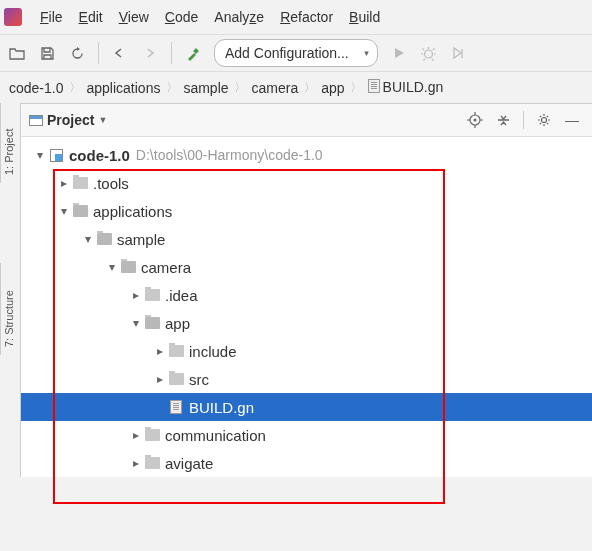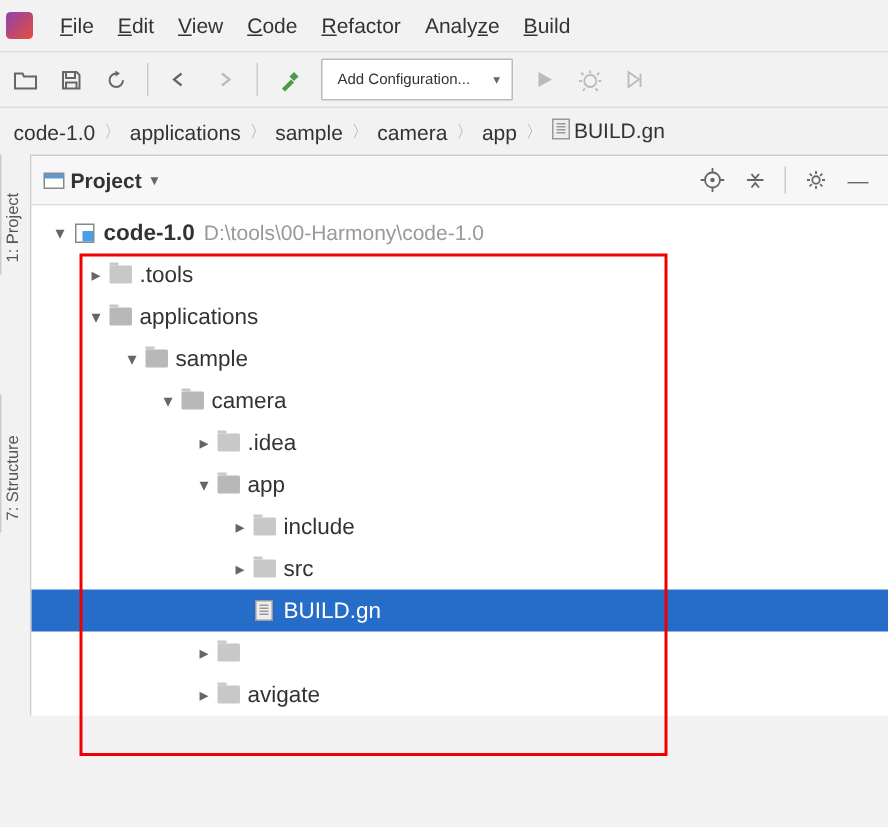--- a/index.html
+++ b/index.html
@@ -9,21 +9,21 @@
     .menu-bar { display: flex; align-items: center; height: 34px; background: #f2f2f2; padding: 0 4px; }
     .app-icon { width: 18px; height: 18px; background: linear-gradient(135deg, #8e44ad, #e74c3c); border-radius: 3px; margin-right: 10px; }
     .menu-item { padding: 4px 8px; cursor: pointer; font-size: 14px; }
     .menu-item u { text-decoration: underline; }
     
     
     .toolbar { display: flex; align-items: center; height: 38px; background: #f2f2f2; border-top: 1px solid #ddd; border-bottom: 1px solid #ddd; padding: 0 2px; }
     .tool-btn { width: 28px; height: 28px; display: flex; align-items: center; justify-content: center; cursor: pointer; color: #666; margin: 0 1px; }
     .tool-sep { width: 1px; height: 22px; background: #ccc; margin: 0 6px; }
     .hammer { color: #3a8a3a; }
-    .config-btn { border: 1px solid #bbb; border-radius: 1px; padding: 4px 28px 4px 10px; background: #fff; font-size: 10px; margin: 0 6px; cursor: pointer; height: 28px; display: flex; align-items: center; position: relative; }
+    .config-btn { border: 1px solid #bbb; border-radius: 11px; padding: 4px 28px 4px 10px; background: #fff; font-size: 14px; margin: 0 6px; cursor: pointer; height: 28px; display: flex; align-items: center; position: relative; }
     .config-btn::after { content: '▾'; position: absolute; right: 8px; color: #666; font-size: 9px; }
     .play-btn { color: #bbb; }
     
     
     .breadcrumb { display: flex; align-items: center; height: 31px; background: #f2f2f2; padding: 0 6px; font-size: 14px; }
     .crumb { padding: 0 3px; cursor: pointer; }
     .crumb-sep { color: #aaa; padding: 0 3px; font-size: 11px; }
     .crumb-icon { display: inline-block; vertical-align: middle; margin-right: 3px; }
     
     
@@ -69,22 +69,22 @@
   </style>
 </head>
 <body>
 
 <div class="menu-bar">
   <div class="app-icon"></div>
   <div class="menu-item"><u>F</u>ile</div>
   <div class="menu-item"><u>E</u>dit</div>
   <div class="menu-item"><u>V</u>iew</div>
   <div class="menu-item"><u>C</u>ode</div>
+  <div class="menu-item">Analy<u>z</u>e</div>
   <div class="menu-item"><u>R</u>efactor</div>
-  <div class="menu-item">Analy<u>z</u>e</div>
   <div class="menu-item"><u>B</u>uild</div>
 </div>
 
 <div class="toolbar">
   <div class="tool-btn">
       <svg width="16" height="14" viewBox="0 0 16 14">
         <path d="M1 3h5l1 2h8v8H1z" fill="none" stroke="#666" stroke-width="1.3"></path>
       </svg>
     </div>
   <div class="tool-btn">
@@ -272,20 +272,21 @@
             <span class="file-icon-gen"></span>
           </span>
           <span class="tree-label">BUILD.gn</span>
         </div>
         <div class="tree-row">
           <span class="indent" style="width: 108px;"></span>
           <span class="arrow" style="font-size: 12px;">▸</span>
           <span class="tree-icon">
             <span class="folder-icon"></span>
           </span>
+          <span class="tree-label">communication</span>
         </div>
         <div class="tree-row">
           <span class="indent" style="width: 108px;"></span>
           <span class="arrow" style="font-size: 12px;">▸</span>
           <span class="tree-icon">
             <span class="folder-icon"></span>
           </span>
           <span class="tree-label">avigate</span>
         </div>
         <div class="red-box" style="left:32px;top:32px;width:392px;height:335px;"></div>

